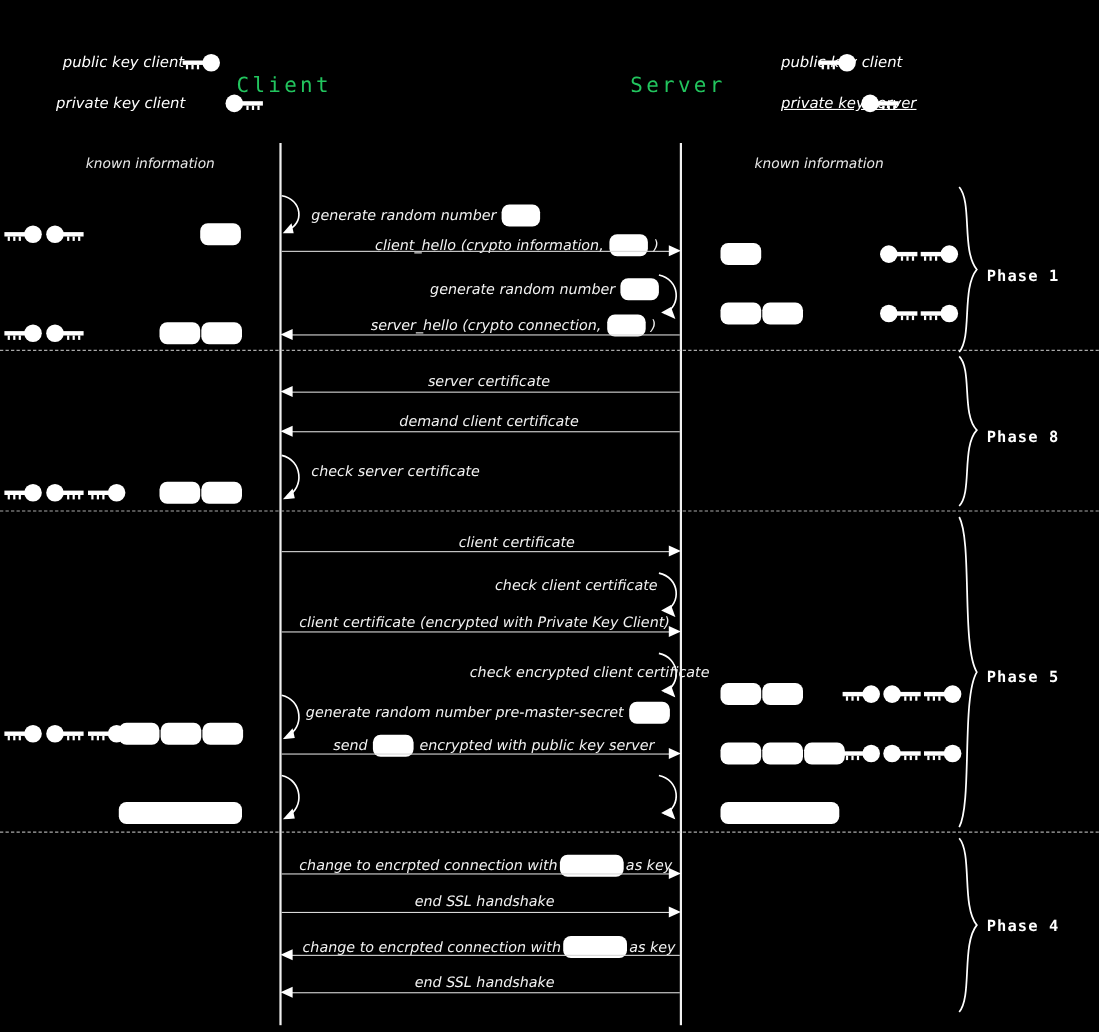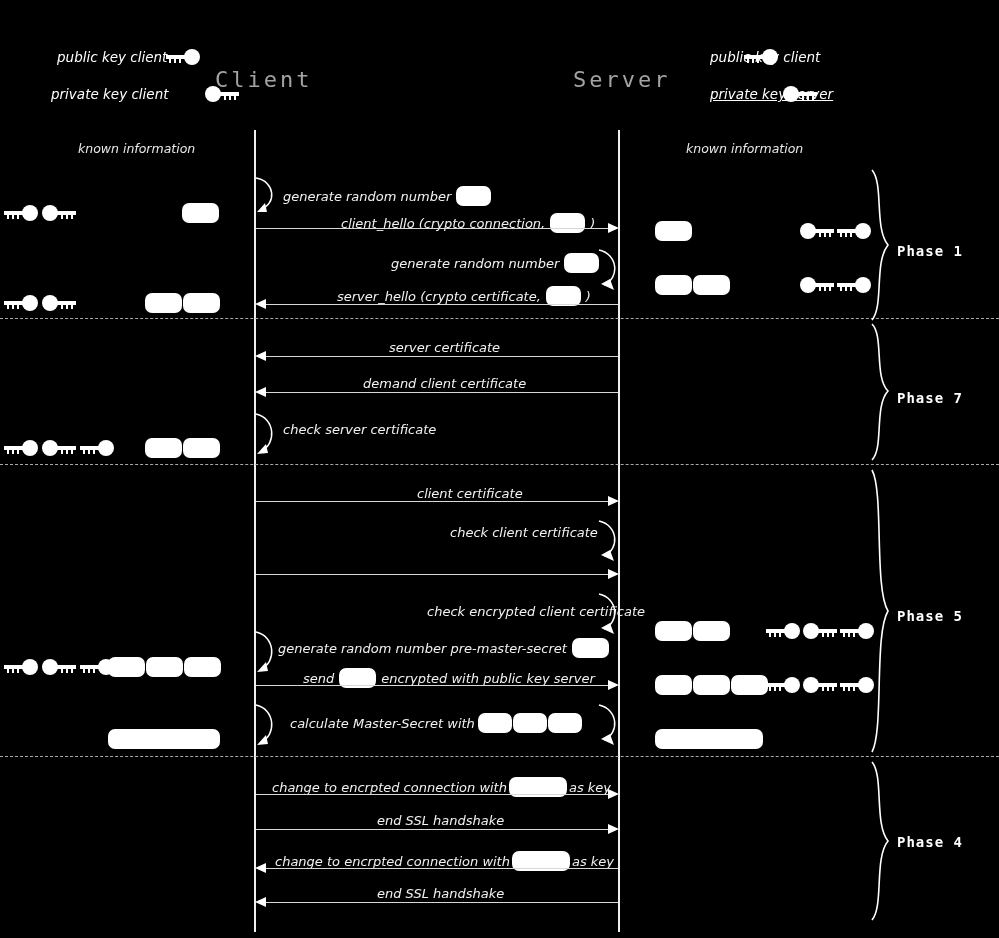--- a/index.html
+++ b/index.html
@@ -3,21 +3,21 @@
 <meta charset="utf-8">
 <style>
   html,body{margin:0;padding:0;background:#000;}
   body{width:999px;height:938px;position:relative;overflow:hidden;
        font-family:"DejaVu Sans","Liberation Sans",sans-serif;color:#fff;}
   #stage{position:absolute;left:0;top:8px;width:999px;height:938px;}
   .abs{position:absolute;}
 
   
   .mono-title{font-family:"DejaVu Sans Mono","Liberation Mono",monospace;
-              font-size:22px;letter-spacing:3px;color:#a3a3a3;white-space:nowrap;}
+              font-size:19px;letter-spacing:3px;color:#22c55e;white-space:nowrap;}
   .phase-label{font-family:"DejaVu Sans Mono","Liberation Mono",monospace;
                font-size:14px;font-weight:bold;letter-spacing:1px;color:#fff;white-space:nowrap;}
   .legend-txt{font-style:italic;font-size:13.5px;color:#fff;white-space:nowrap;}
   .known-txt{font-style:italic;font-size:12.5px;color:#e9e9e9;white-space:nowrap;}
   .msg-txt{font-style:italic;font-size:13px;color:#f2f2f2;white-space:nowrap;
            display:flex;align-items:center;gap:5px;}
 
   
   .lifeline{background:#f0f0f0;width:2px;}
   .sep{border-top:1px dashed #a9a9a9;height:0;width:999px;left:0;}
@@ -97,21 +97,21 @@
 
   
   <svg class="abs" style="left:868px;top:160px;" width="26" height="155">
     <path d="M4 2 C16 16, 6 60, 20 77 C6 94, 16 138, 4 152" stroke="#fff" stroke-width="1.6" fill="none"></path>
   </svg>
   <div class="abs phase-label" style="left:897px;top:235px;">Phase 1</div>
 
   <svg class="abs" style="left:868px;top:314px;" width="26" height="140">
     <path d="M4 2 C16 14, 6 55, 20 69 C6 84, 16 126, 4 138" stroke="#fff" stroke-width="1.6" fill="none"></path>
   </svg>
-  <div class="abs phase-label" style="left:897px;top:382px;">Phase 7</div>
+  <div class="abs phase-label" style="left:897px;top:382px;">Phase 8</div>
 
   <svg class="abs" style="left:868px;top:460px;" width="26" height="286">
     <path d="M4 2 C16 24, 6 120, 20 143 C6 166, 16 262, 4 284" stroke="#fff" stroke-width="1.6" fill="none"></path>
   </svg>
   <div class="abs phase-label" style="left:897px;top:600px;">Phase 5</div>
 
   <svg class="abs" style="left:868px;top:752px;" width="26" height="162">
     <path d="M4 2 C16 16, 6 64, 20 81 C6 98, 16 146, 4 160" stroke="#fff" stroke-width="1.6" fill="none"></path>
   </svg>
   <div class="abs phase-label" style="left:897px;top:826px;">Phase 4</div>
@@ -339,40 +339,40 @@
     <path d="M1 2 C20 5, 22 28, 6 33" stroke="#fff" stroke-width="1.5" fill="none"></path>
     <polygon points="10,27 2,36 12,36" fill="#fff"></polygon>
   </svg>
   <div class="abs msg-txt" style="left:283px;top:178px;">
     <span>generate random number</span>
     <span class="sbox" style="width:35px;"></span>
   </div>
 
   
   <div class="abs msg-txt" style="left:341px;top:205px;">
-    <span>client_hello (crypto connection,</span>
+    <span>client_hello (crypto information,</span>
     <span class="sbox" style="width:35px;"></span>
     <span>)</span>
   </div>
   <div class="abs arrowline" style="left:256px;top:220px;width:357px;"></div>
   <div class="ah ah-r" style="left:608px;top:215px;"></div>
 
   
   <svg class="abs selfloop" style="left:596px;top:240px;" width="26" height="42">
     <path d="M3 2 C22 6, 24 30, 8 37" stroke="#fff" stroke-width="1.5" fill="none"></path>
     <polygon points="14,31 18,42 5,36" fill="#fff"></polygon>
   </svg>
   <div class="abs msg-txt" style="left:391px;top:245px;">
     <span>generate random number</span>
     <span class="sbox" style="width:35px;"></span>
   </div>
 
   
   <div class="abs msg-txt" style="left:337px;top:278px;">
-    <span>server_hello (crypto certificate,</span>
+    <span>server_hello (crypto connection,</span>
     <span class="sbox" style="width:35px;"></span>
     <span>)</span>
   </div>
   <div class="abs arrowline" style="left:262px;top:296px;width:356px;"></div>
   <div class="ah ah-l" style="left:255px;top:291px;"></div>
 
   
   <div class="abs msg-txt" style="left:389px;top:332px;">
     <span>server certificate</span>
   </div>
@@ -405,20 +405,23 @@
   
   <svg class="abs selfloop" style="left:596px;top:511px;" width="26" height="42">
     <path d="M3 2 C22 6, 24 30, 8 37" stroke="#fff" stroke-width="1.5" fill="none"></path>
     <polygon points="14,31 18,42 5,36" fill="#fff"></polygon>
   </svg>
   <div class="abs msg-txt" style="left:450px;top:517px;">
     <span>check client certificate</span>
   </div>
 
   
+  <div class="abs msg-txt" style="left:272px;top:551px;">
+    <span>client certificate (encrypted with Private Key Client)</span>
+  </div>
   <div class="abs arrowline" style="left:256px;top:566px;width:357px;"></div>
   <div class="ah ah-r" style="left:608px;top:561px;"></div>
 
   
   <svg class="abs selfloop" style="left:596px;top:584px;" width="26" height="42">
     <path d="M3 2 C22 6, 24 30, 8 37" stroke="#fff" stroke-width="1.5" fill="none"></path>
     <polygon points="14,31 18,42 5,36" fill="#fff"></polygon>
   </svg>
   <div class="abs msg-txt" style="left:385px;top:596px;margin-left:42px;">
     <span>check encrypted client certificate</span>
@@ -445,26 +448,20 @@
 
   
   <svg class="abs selfloop" style="left:255px;top:695px;" width="26" height="42">
     <path d="M1 2 C20 6, 22 32, 6 39" stroke="#fff" stroke-width="1.5" fill="none"></path>
     <polygon points="11,32 2,42 13,41" fill="#fff"></polygon>
   </svg>
   <svg class="abs selfloop" style="left:596px;top:695px;" width="26" height="42">
     <path d="M3 2 C22 6, 24 30, 8 37" stroke="#fff" stroke-width="1.5" fill="none"></path>
     <polygon points="14,31 18,42 5,36" fill="#fff"></polygon>
   </svg>
-  <div class="abs msg-txt" style="left:290px;top:705px;gap:3px;">
-    <span>calculate Master-Secret with</span>
-    <span class="sbox" style="width:34px;"></span>
-    <span class="sbox" style="width:34px;margin-left:-2px;"></span>
-    <span class="sbox" style="width:34px;margin-left:-2px;"></span>
-  </div>
 
   
   <div class="abs msg-txt" style="left:272px;top:769px;gap:2px;">
     <span>change to encrpted connection with</span>
     <span class="sbox" style="width:58px;"></span>
     <span>as key</span>
   </div>
   <div class="abs arrowline" style="left:256px;top:786px;width:357px;"></div>
   <div class="ah ah-r" style="left:608px;top:781px;"></div>
 

